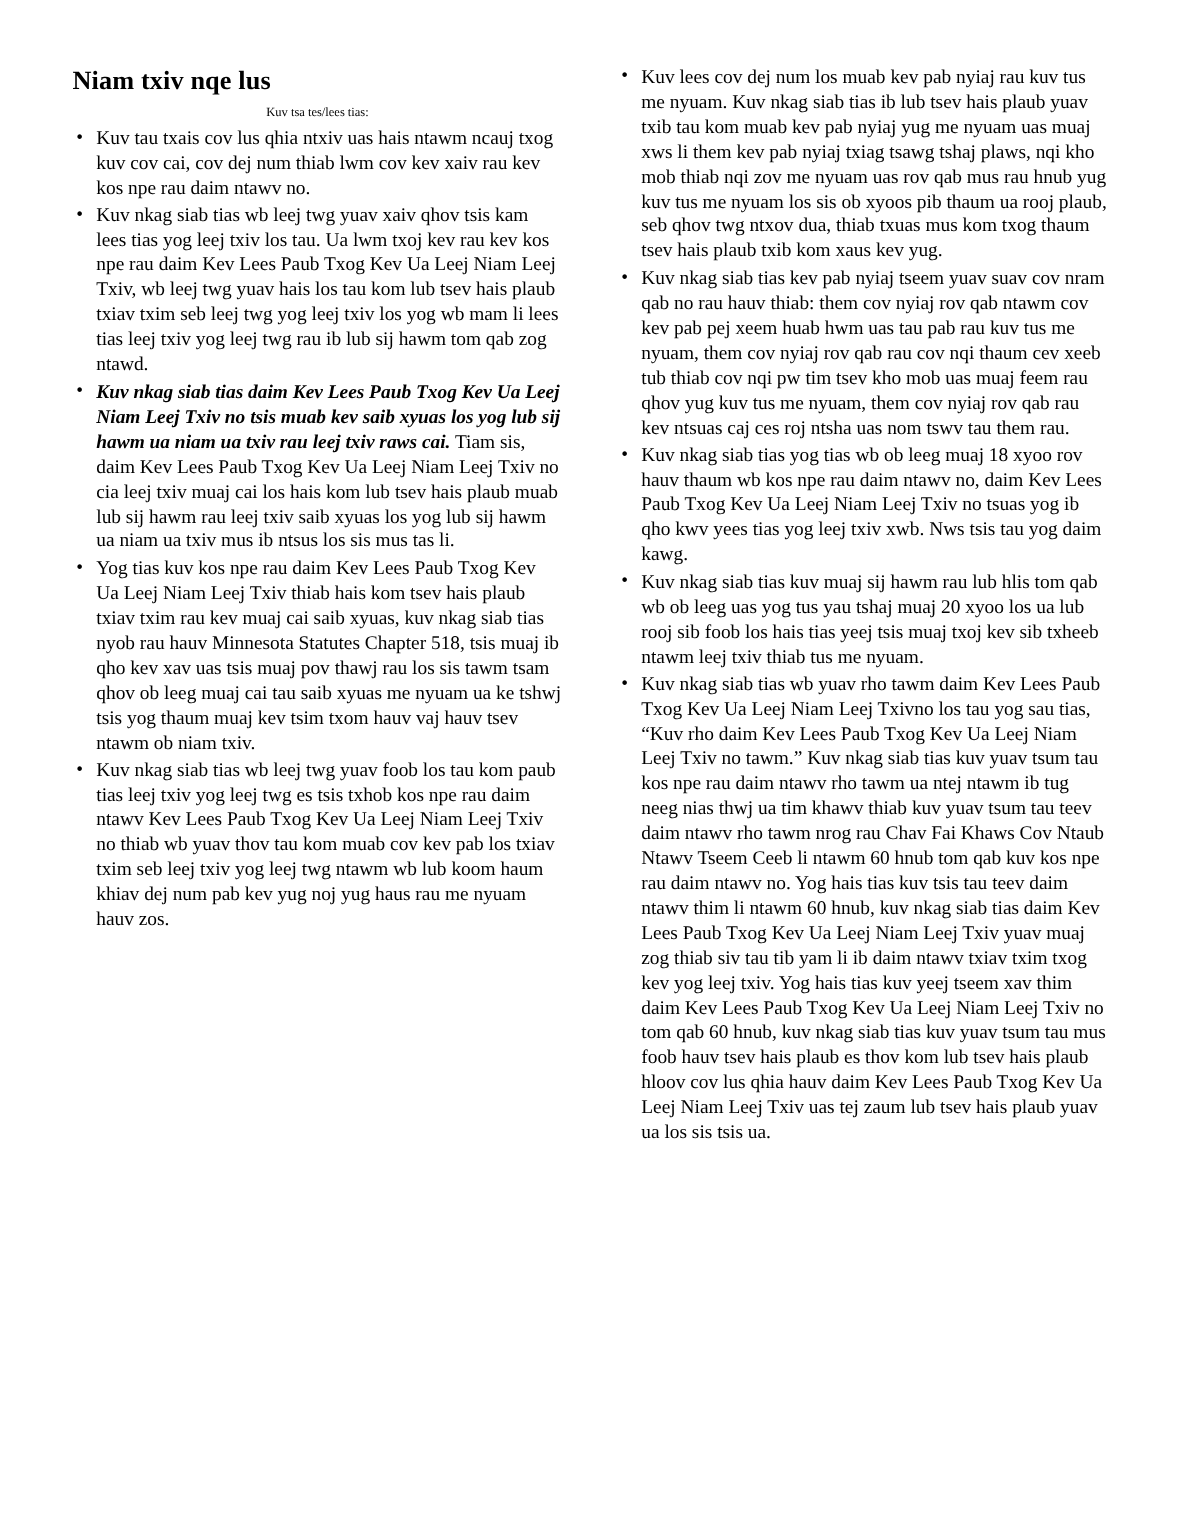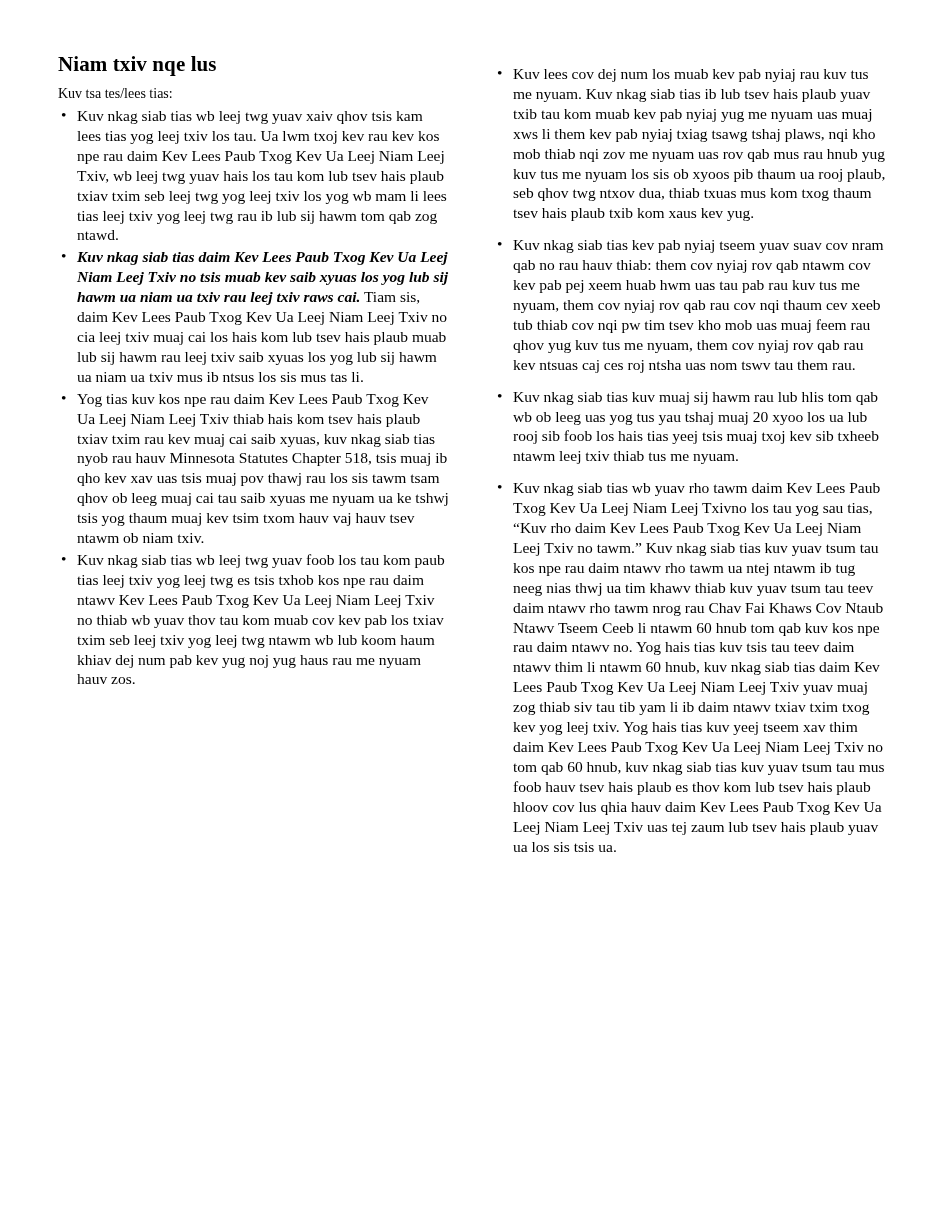--- a/index.html
+++ b/index.html
@@ -32,23 +32,24 @@
   }
   h1.doc-title {
     font-family: "Liberation Serif", serif;
     font-size: 21px;
     font-weight: bold;
     margin: 0 0 9px 0;
     letter-spacing: 0.1px;
     line-height: 1.15;
   }
   .lead {
-    font-size: 14px;
+    font-size: 10px;
     line-height: 1.28;
     margin: 0 0 3px 0;
+    text-align: center;
   }
   ul.bullets {
     list-style: none;
     margin: 0;
     padding: 0;
   }
   ul.bullets > li {
     position: relative;
     padding-left: 19px;
     margin: 0 0 2px 0;
@@ -66,43 +67,44 @@
   }
   ul.bullets > li.bold-start {
     
   }
   .b {
     font-weight: bold;
     font-style: italic;
   }
   .right-col ul.bullets > li {
     margin-bottom: 2px;
-    margin-top: 12px;
   }
 </style>
 </head>
 <body>
 
 <div class="page">
   <div class="columns">
 
     <div class="col left-col">
       <h1 class="doc-title">Niam txiv nqe lus</h1>
       <p class="lead">Kuv tsa tes/lees tias:</p>
       <ul class="bullets">
+        <li><span>Kuv tau txais cov lus qhia ntxiv uas hais ntawm ncauj txog kuv cov cai, cov dej num thiab lwm cov kev xaiv rau kev kos npe rau daim ntawv no.</span></li>
         <li><span>Kuv nkag siab tias wb leej twg yuav xaiv qhov tsis kam lees tias yog leej txiv los tau. Ua lwm txoj kev rau kev kos npe rau daim Kev Lees Paub Txog Kev Ua Leej Niam Leej Txiv, wb leej twg yuav hais los tau kom lub tsev hais plaub txiav txim seb leej twg yog leej txiv los yog wb mam li lees tias leej txiv yog leej twg rau ib lub sij hawm tom qab zog ntawd.</span></li>
         <li class="bold-start"><span class="b">Kuv nkag siab tias daim Kev Lees Paub Txog Kev Ua Leej Niam Leej Txiv no tsis muab kev saib xyuas los yog lub sij hawm ua niam ua txiv rau leej txiv raws cai.</span><span> Tiam sis, daim Kev Lees Paub Txog Kev Ua Leej Niam Leej Txiv no cia leej txiv muaj cai los hais kom lub tsev hais plaub muab lub sij hawm rau leej txiv saib xyuas los yog lub sij hawm ua niam ua txiv mus ib ntsus los sis mus tas li.</span></li>
         <li><span>Yog tias kuv kos npe rau daim Kev Lees Paub Txog Kev Ua Leej Niam Leej Txiv thiab hais kom tsev hais plaub txiav txim rau kev muaj cai saib xyuas, kuv nkag siab tias nyob rau hauv Minnesota Statutes Chapter 518, tsis muaj ib qho kev xav uas tsis muaj pov thawj rau los sis tawm tsam qhov ob leeg muaj cai tau saib xyuas me nyuam ua ke tshwj tsis yog thaum muaj kev tsim txom hauv vaj hauv tsev ntawm ob niam txiv.</span></li>
         <li><span>Kuv nkag siab tias wb leej twg yuav foob los tau kom paub tias leej txiv yog leej twg es tsis txhob kos npe rau daim ntawv Kev Lees Paub Txog Kev Ua Leej Niam Leej Txiv no thiab wb yuav thov tau kom muab cov kev pab los txiav txim seb leej txiv yog leej twg ntawm wb lub koom haum khiav dej num pab kev yug noj yug haus rau me nyuam hauv zos.</span></li>
       </ul>
     </div>
 
     <div class="col right-col">
       <ul class="bullets">
         <li><span>Kuv lees cov dej num los muab kev pab nyiaj rau kuv tus me nyuam. Kuv nkag siab tias ib lub tsev hais plaub yuav txib tau kom muab kev pab nyiaj yug me nyuam uas muaj xws li them kev pab nyiaj txiag tsawg tshaj plaws, nqi kho mob thiab nqi zov me nyuam uas rov qab mus rau hnub yug kuv tus me nyuam los sis ob xyoos pib thaum ua rooj plaub, seb qhov twg ntxov dua, thiab txuas mus kom txog thaum tsev hais plaub txib kom xaus kev yug.</span></li>
         <li><span>Kuv nkag siab tias kev pab nyiaj tseem yuav suav cov nram qab no rau hauv thiab: them cov nyiaj rov qab ntawm cov kev pab pej xeem huab hwm uas tau pab rau kuv tus me nyuam, them cov nyiaj rov qab rau cov nqi thaum cev xeeb tub thiab cov nqi pw tim tsev kho mob uas muaj feem rau qhov yug kuv tus me nyuam, them cov nyiaj rov qab rau kev ntsuas caj ces roj ntsha uas nom tswv tau them rau.</span></li>
+        <li><span>Kuv nkag siab tias yog tias wb ob leeg muaj 18 xyoo rov hauv thaum wb kos npe rau daim ntawv no, daim Kev Lees Paub Txog Kev Ua Leej Niam Leej Txiv no tsuas yog ib qho kwv yees tias yog leej txiv xwb. Nws tsis tau yog daim kawg.</span></li>
         <li><span>Kuv nkag siab tias kuv muaj sij hawm rau lub hlis tom qab wb ob leeg uas yog tus yau tshaj muaj 20 xyoo los ua lub rooj sib foob los hais tias yeej tsis muaj txoj kev sib txheeb ntawm leej txiv thiab tus me nyuam.</span></li>
         <li><span>Kuv nkag siab tias wb yuav rho tawm daim Kev Lees Paub Txog Kev Ua Leej Niam Leej Txivno los tau yog sau tias, “Kuv rho daim Kev Lees Paub Txog Kev Ua Leej Niam Leej Txiv no tawm.” Kuv nkag siab tias kuv yuav tsum tau kos npe rau daim ntawv rho tawm ua ntej ntawm ib tug neeg nias thwj ua tim khawv thiab kuv yuav tsum tau teev daim ntawv rho tawm nrog rau Chav Fai Khaws Cov Ntaub Ntawv Tseem Ceeb li ntawm 60 hnub tom qab kuv kos npe rau daim ntawv no. Yog hais tias kuv tsis tau teev daim ntawv thim li ntawm 60 hnub, kuv nkag siab tias daim Kev Lees Paub Txog Kev Ua Leej Niam Leej Txiv yuav muaj zog thiab siv tau tib yam li ib daim ntawv txiav txim txog kev yog leej txiv. Yog hais tias kuv yeej tseem xav thim daim Kev Lees Paub Txog Kev Ua Leej Niam Leej Txiv no tom qab 60 hnub, kuv nkag siab tias kuv yuav tsum tau mus foob hauv tsev hais plaub es thov kom lub tsev hais plaub hloov cov lus qhia hauv daim Kev Lees Paub Txog Kev Ua Leej Niam Leej Txiv uas tej zaum lub tsev hais plaub yuav ua los sis tsis ua.</span></li>
       </ul>
     </div>
 
   </div>
 </div>
 
 </body></html>

